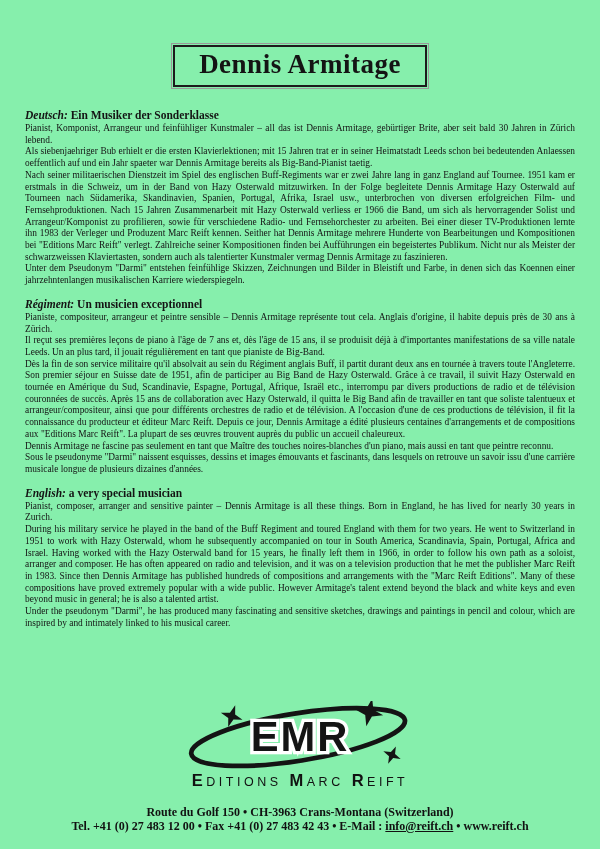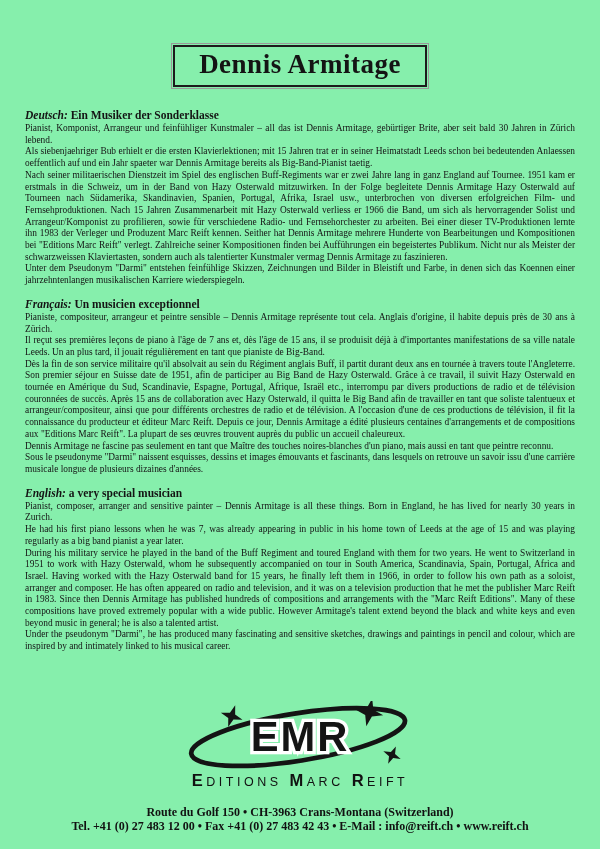--- a/index.html
+++ b/index.html
@@ -49,21 +49,21 @@
     white-space: nowrap;
   }
   .brand-word { display: inline-block; margin: 0 4px; }
   .brand-word::first-letter { font-size: 16.5px; font-weight: bold; }
   .addr-line, .contact-line {
     font-weight: bold;
     font-size: 12px;
     line-height: 14px;
     color: #111;
   }
-  .email-link { color: inherit; cursor: pointer; margin-top: 10px; }
+  .email-link { color: inherit; text-decoration: underline; cursor: pointer; margin-top: 10px; }
 </style>
 </head>
 <body>
 
 <div class="page">
 
   <div class="title-wrap">
     <div class="title-box">
       <span>Dennis Armitage</span>
     </div>
@@ -77,37 +77,36 @@
         <span class="sec-title">Ein Musiker der Sonderklasse</span>
       </div>
       <p>Pianist, Komponist, Arrangeur und feinfühliger Kunstmaler – all das ist Dennis Armitage, gebürtiger Brite, aber seit bald 30 Jahren in Zürich lebend.</p>
       <p>Als siebenjaehriger Bub erhielt er die ersten Klavierlektionen; mit 15 Jahren trat er in seiner Heimatstadt Leeds schon bei bedeutenden Anlaessen oeffentlich auf und ein Jahr spaeter war Dennis Armitage bereits als Big-Band-Pianist taetig.</p>
       <p>Nach seiner militaerischen Dienstzeit im Spiel des englischen Buff-Regiments war er zwei Jahre lang in ganz England auf Tournee. 1951 kam er erstmals in die Schweiz, um in der Band von Hazy Osterwald mitzuwirken. In der Folge begleitete Dennis Armitage Hazy Osterwald auf Tourneen nach Südamerika, Skandinavien, Spanien, Portugal, Afrika, Israel usw., unterbrochen von diversen erfolgreichen Film- und Fernsehproduktionen. Nach 15 Jahren Zusammenarbeit mit Hazy Osterwald verliess er 1966 die Band, um sich als hervorragender Solist und Arrangeur/Komponist zu profilieren, sowie für verschiedene Radio- und Fernsehorchester zu arbeiten. Bei einer dieser TV-Produktionen lernte ihn 1983 der Verleger und Produzent Marc Reift kennen. Seither hat Dennis Armitage mehrere Hunderte von Bearbeitungen und Kompositionen bei "Editions Marc Reift" verlegt. Zahlreiche seiner Kompositionen finden bei Aufführungen ein begeistertes Publikum. Nicht nur als Meister der schwarzweissen Klaviertasten, sondern auch als talentierter Kunstmaler vermag Dennis Armitage zu faszinieren.</p>
       <p>Unter dem Pseudonym "Darmi" entstehen feinfühlige Skizzen, Zeichnungen und Bilder in Bleistift und Farbe, in denen sich das Koennen einer jahrzehntenlangen musikalischen Karriere wiederspiegeln.</p>
     </section>
 
     <section>
       <div class="sec-head">
-        <span class="lang-label">Français:</span>
+        <span class="lang-label">Régiment:</span>
         <span class="sec-title">Un musicien exceptionnel</span>
       </div>
       <p>Pianiste, compositeur, arrangeur et peintre sensible – Dennis Armitage représente tout cela. Anglais d'origine, il habite depuis près de 30 ans à Zürich.</p>
       <p>Il reçut ses premières leçons de piano à l'âge de 7 ans et, dès l'âge de 15 ans, il se produisit déjà à d'importantes manifestations de sa ville natale Leeds. Un an plus tard, il jouait régulièrement en tant que pianiste de Big-Band.</p>
       <p>Dès la fin de son service militaire qu'il absolvait au sein du Régiment anglais Buff, il partit durant deux ans en tournée à travers toute l'Angleterre. Son premier séjour en Suisse date de 1951, afin de participer au Big Band de Hazy Osterwald. Grâce à ce travail, il suivit Hazy Osterwald en tournée en Amérique du Sud, Scandinavie, Espagne, Portugal, Afrique, Israël etc., interrompu par divers productions de radio et de télévision couronnées de succès. Après 15 ans de collaboration avec Hazy Osterwald, il quitta le Big Band afin de travailler en tant que soliste talentueux et arrangeur/compositeur, ainsi que pour différents orchestres de radio et de télévision. A l'occasion d'une de ces productions de télévision, il fit la connaissance du producteur et éditeur Marc Reift. Depuis ce jour, Dennis Armitage a édité plusieurs centaines d'arrangements et de compositions aux "Editions Marc Reift". La plupart de ses œuvres trouvent auprès du public un accueil chaleureux.</p>
       <p>Dennis Armitage ne fascine pas seulement en tant que Maître des touches noires-blanches d'un piano, mais aussi en tant que peintre reconnu.</p>
       <p>Sous le pseudonyme "Darmi" naissent esquisses, dessins et images émouvants et fascinants, dans lesquels on retrouve un savoir issu d'une carrière musicale longue de plusieurs dizaines d'années.</p>
     </section>
 
     <section>
       <div class="sec-head">
         <span class="lang-label">English:</span>
         <span class="sec-title">a very special musician</span>
       </div>
       <p>Pianist, composer, arranger and sensitive painter – Dennis Armitage is all these things. Born in England, he has lived for nearly 30 years in Zurich.</p>
-      <p>He had his first piano lessons when he was 7, was already appearing in public in his home town of Leeds at the age of 15 and was playing regularly as a big band pianist a year later.</p>
       <p>During his military service he played in the band of the Buff Regiment and toured England with them for two years. He went to Switzerland in 1951 to work with Hazy Osterwald, whom he subsequently accompanied on tour in South America, Scandinavia, Spain, Portugal, Africa and Israel. Having worked with the Hazy Osterwald band for 15 years, he finally left them in 1966, in order to follow his own path as a soloist, arranger and composer. He has often appeared on radio and television, and it was on a television production that he met the publisher Marc Reift in 1983. Since then Dennis Armitage has published hundreds of compositions and arrangements with the "Marc Reift Editions". Many of these compositions have proved extremely popular with a wide public. However Armitage's talent extend beyond the black and white keys and even beyond music in general; he is also a talented artist.</p>
       <p>Under the pseudonym "Darmi", he has produced many fascinating and sensitive sketches, drawings and paintings in pencil and colour, which are inspired by and intimately linked to his musical career.</p>
     </section>
 
   </div>
 
   <div class="page-footer">
 
     <svg class="logo-svg" width="252" height="74" viewBox="0 0 260 78" aria-hidden="true">
       <ellipse cx="128" cy="38" rx="114" ry="25" transform="rotate(-9 128 38)" fill="none" stroke="#141414" stroke-width="5"></ellipse>

